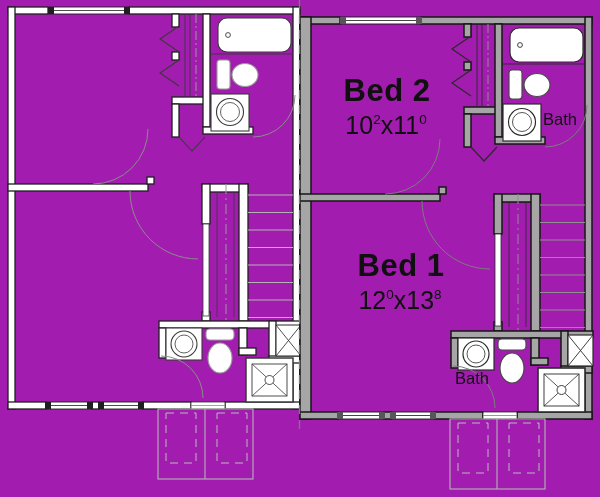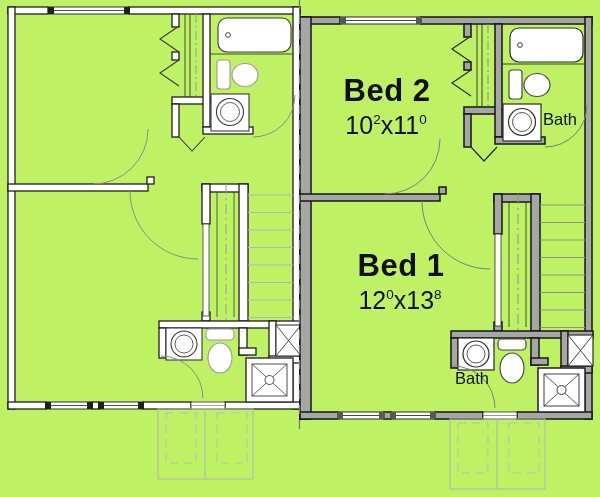--- a/index.html
+++ b/index.html
@@ -1,16 +1,16 @@
 <!DOCTYPE html>
 <html><head>
 <meta charset="utf-8">
 <style>
   html,body{margin:0;padding:0;background:#ffffff;}
-  .canvas{position:relative;width:600px;height:497px;background:#bef264;overflow:hidden;
+  .canvas{position:relative;width:600px;height:497px;background:#a21caf;overflow:hidden;
           font-family:"Liberation Sans", sans-serif;}
   svg text{font-family:"Liberation Sans", sans-serif;fill:#101010;}
   .bedlabel{font-weight:bold;letter-spacing:0.5px;}
 </style>
 </head>
 <body>
 
 <div class="canvas">
   <svg id="plan" width="600" height="497" viewBox="0 0 600 497">
       <g transform="translate(8,7)">

